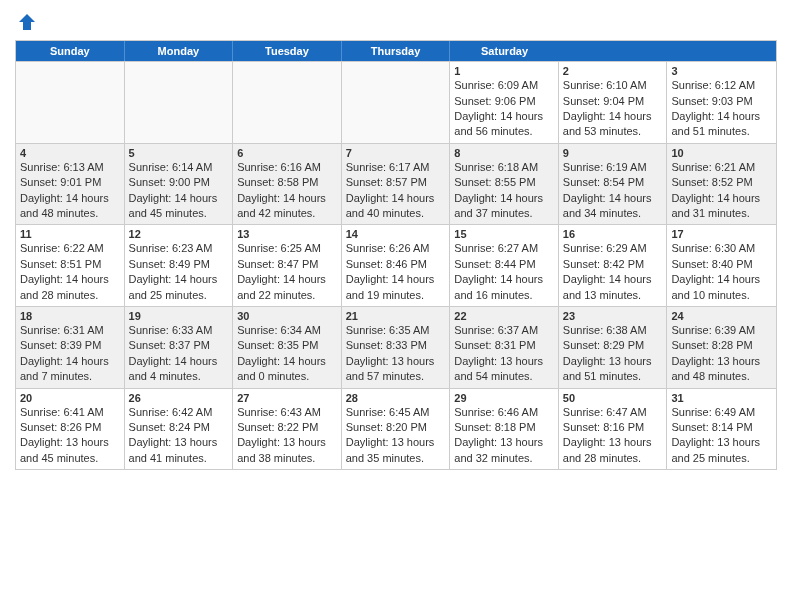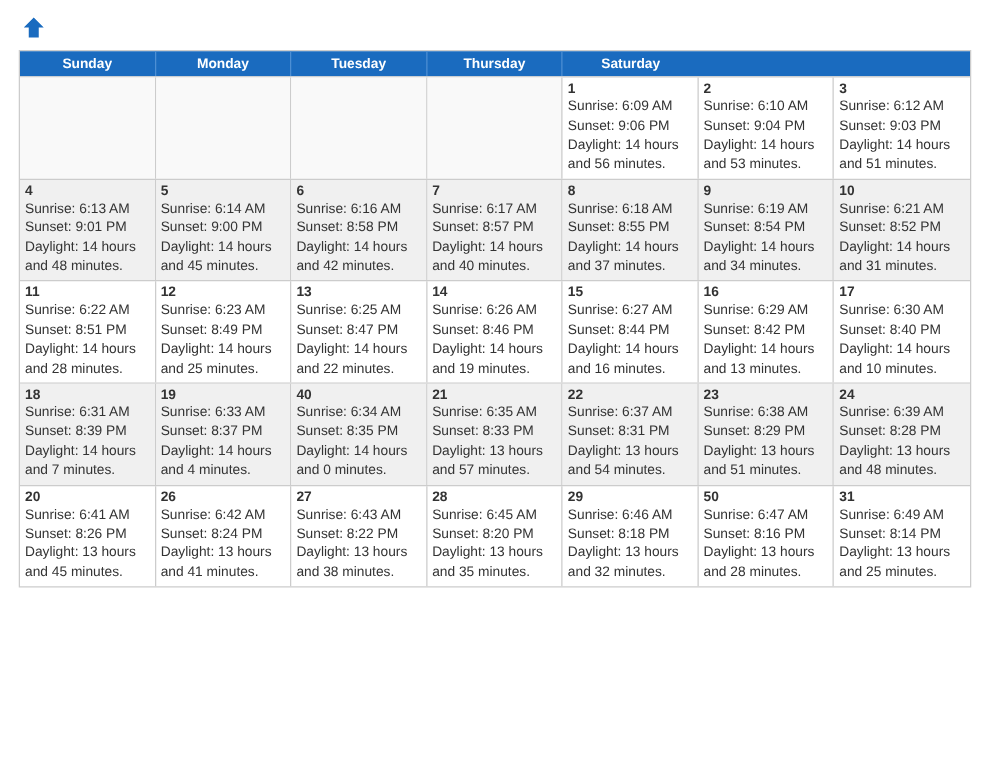--- a/index.html
+++ b/index.html
@@ -232,21 +232,21 @@
         <div class="cal-row">
           <div class="cal-cell shaded">
             <span class="day-num">18</span>
             <div class="day-info">Sunrise: 6:31 AM<br>Sunset: 8:39 PM<br>Daylight: 14 hours<br>and 7 minutes.</div>
           </div>
           <div class="cal-cell shaded">
             <span class="day-num">19</span>
             <div class="day-info">Sunrise: 6:33 AM<br>Sunset: 8:37 PM<br>Daylight: 14 hours<br>and 4 minutes.</div>
           </div>
           <div class="cal-cell shaded">
-            <span class="day-num">40</span>
+            <span class="day-num">30</span>
             <div class="day-info">Sunrise: 6:34 AM<br>Sunset: 8:35 PM<br>Daylight: 14 hours<br>and 0 minutes.</div>
           </div>
           <div class="cal-cell shaded">
             <span class="day-num">21</span>
             <div class="day-info">Sunrise: 6:35 AM<br>Sunset: 8:33 PM<br>Daylight: 13 hours<br>and 57 minutes.</div>
           </div>
           <div class="cal-cell shaded">
             <span class="day-num">22</span>
             <div class="day-info">Sunrise: 6:37 AM<br>Sunset: 8:31 PM<br>Daylight: 13 hours<br>and 54 minutes.</div>
           </div>

